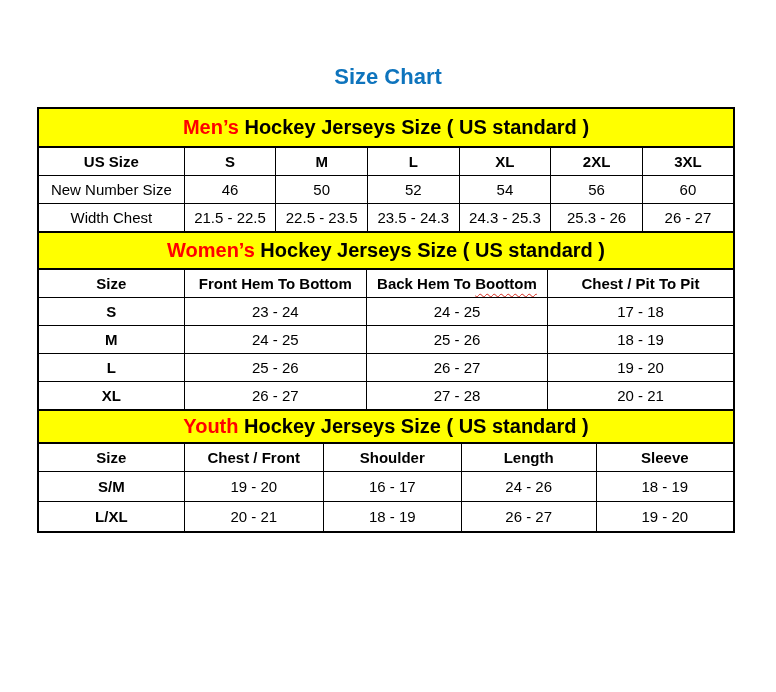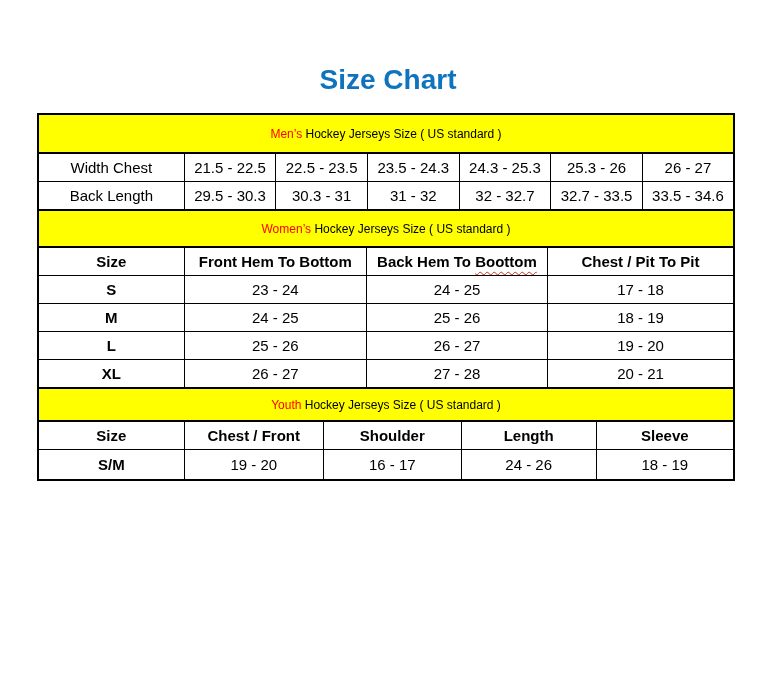--- a/index.html
+++ b/index.html
@@ -9,21 +9,21 @@
     height: 692px;
     background: #ffffff;
     font-family: "Liberation Sans", sans-serif;
     color: #000000;
     overflow: hidden;
   }
   .page-title {
     margin: 64px 0 0 0;
     width: 776px;
     text-align: center;
-    font-size: 28px;
+    font-size: 22px;
     font-weight: 700;
     color: #0e74bd;
     letter-spacing: 0px;
   }
   .chart-wrap {
     margin: 17px 0 0 37px;
     width: 698px;
   }
   table {
     width: 100%;
@@ -42,22 +42,22 @@
     font-size: 15px;
     padding: 0 2px;
     overflow: hidden;
     white-space: nowrap;
   }
   th { font-weight: 700; }
   tr.band td {
     background: #ffff00;
     border-top: 2px solid #000;
     border-bottom: 2px solid #000;
-    font-size: 12px;
-    font-weight: 400;
+    font-size: 20px;
+    font-weight: 700;
   }
   tr.band.h40 td { height: 37px; }
   tr.band.h38 td { height: 35px; }
   tr.band.h34 td { height: 31px; }
   tr.hdr th   { height: 27px; }
   tr.datarow td { height: 27px; }
   .t-youth tr.datarow td { height: 29px; }
   .red-word { color: #ff0000; }
   .lbl-regular { font-weight: 400; }
   .lbl-bold { font-weight: 700; }
@@ -84,37 +84,46 @@
         <col style="width:13.17%">
         <col style="width:13.17%">
       <col style="width:13.17%">
         <col style="width:13.16%">
         <col style="width:13.16%">
     </colgroup>
     <tbody>
         <tr class="band h40">
       <td colspan="7"><span class="red-word">Men’s</span><span> Hockey Jerseys Size ( US standard )</span></td>
     </tr>
+    <tr class="hdr">
+      <th>US Size</th>
+      <th>S</th>
+      <th>M</th>
+      <th>L</th>
+      <th>XL</th>
+      <th>2XL</th>
+      <th>3XL</th>
+    </tr>
+    <tr class="datarow">
+      <td class="lbl-regular">New Number Size</td>
+      <td>46</td>
+      <td>50</td>
+      <td>52</td>
+      <td>54</td>
+      <td>56</td>
+      <td>60</td>
+    </tr>
     <tr class="datarow">
       <td class="lbl-regular">Width Chest</td>
       <td>21.5 - 22.5</td>
       <td>22.5 - 23.5</td>
       <td>23.5 - 24.3</td>
       <td>24.3 - 25.3</td>
       <td>25.3 - 26</td>
       <td>26 - 27</td>
-    </tr>
-    <tr class="datarow">
-      <td class="lbl-regular">Back Length</td>
-      <td>29.5 - 30.3</td>
-      <td>30.3 - 31</td>
-      <td>31 - 32</td>
-      <td>32 - 32.7</td>
-      <td>32.7 - 33.5</td>
-      <td>33.5 - 34.6</td>
     </tr>
   </tbody>
     </table>
 
   <table class="t-womens">
     <colgroup>
       <col style="width:21%">
         <col style="width:26.2%">
         <col style="width:26%">
         <col style="width:26.8%">
@@ -175,16 +184,23 @@
       <th>Length</th>
       <th>Sleeve</th>
     </tr>
     <tr class="datarow">
       <td class="lbl-bold">S/M</td>
       <td>19 - 20</td>
       <td>16 - 17</td>
       <td>24 - 26</td>
       <td>18 - 19</td>
     </tr>
+    <tr class="datarow">
+      <td class="lbl-bold">L/XL</td>
+      <td>20 - 21</td>
+      <td>18 - 19</td>
+      <td>26 - 27</td>
+      <td>19 - 20</td>
+    </tr>
   </tbody>
     </table>
 
 </div>
 
 </body></html>

